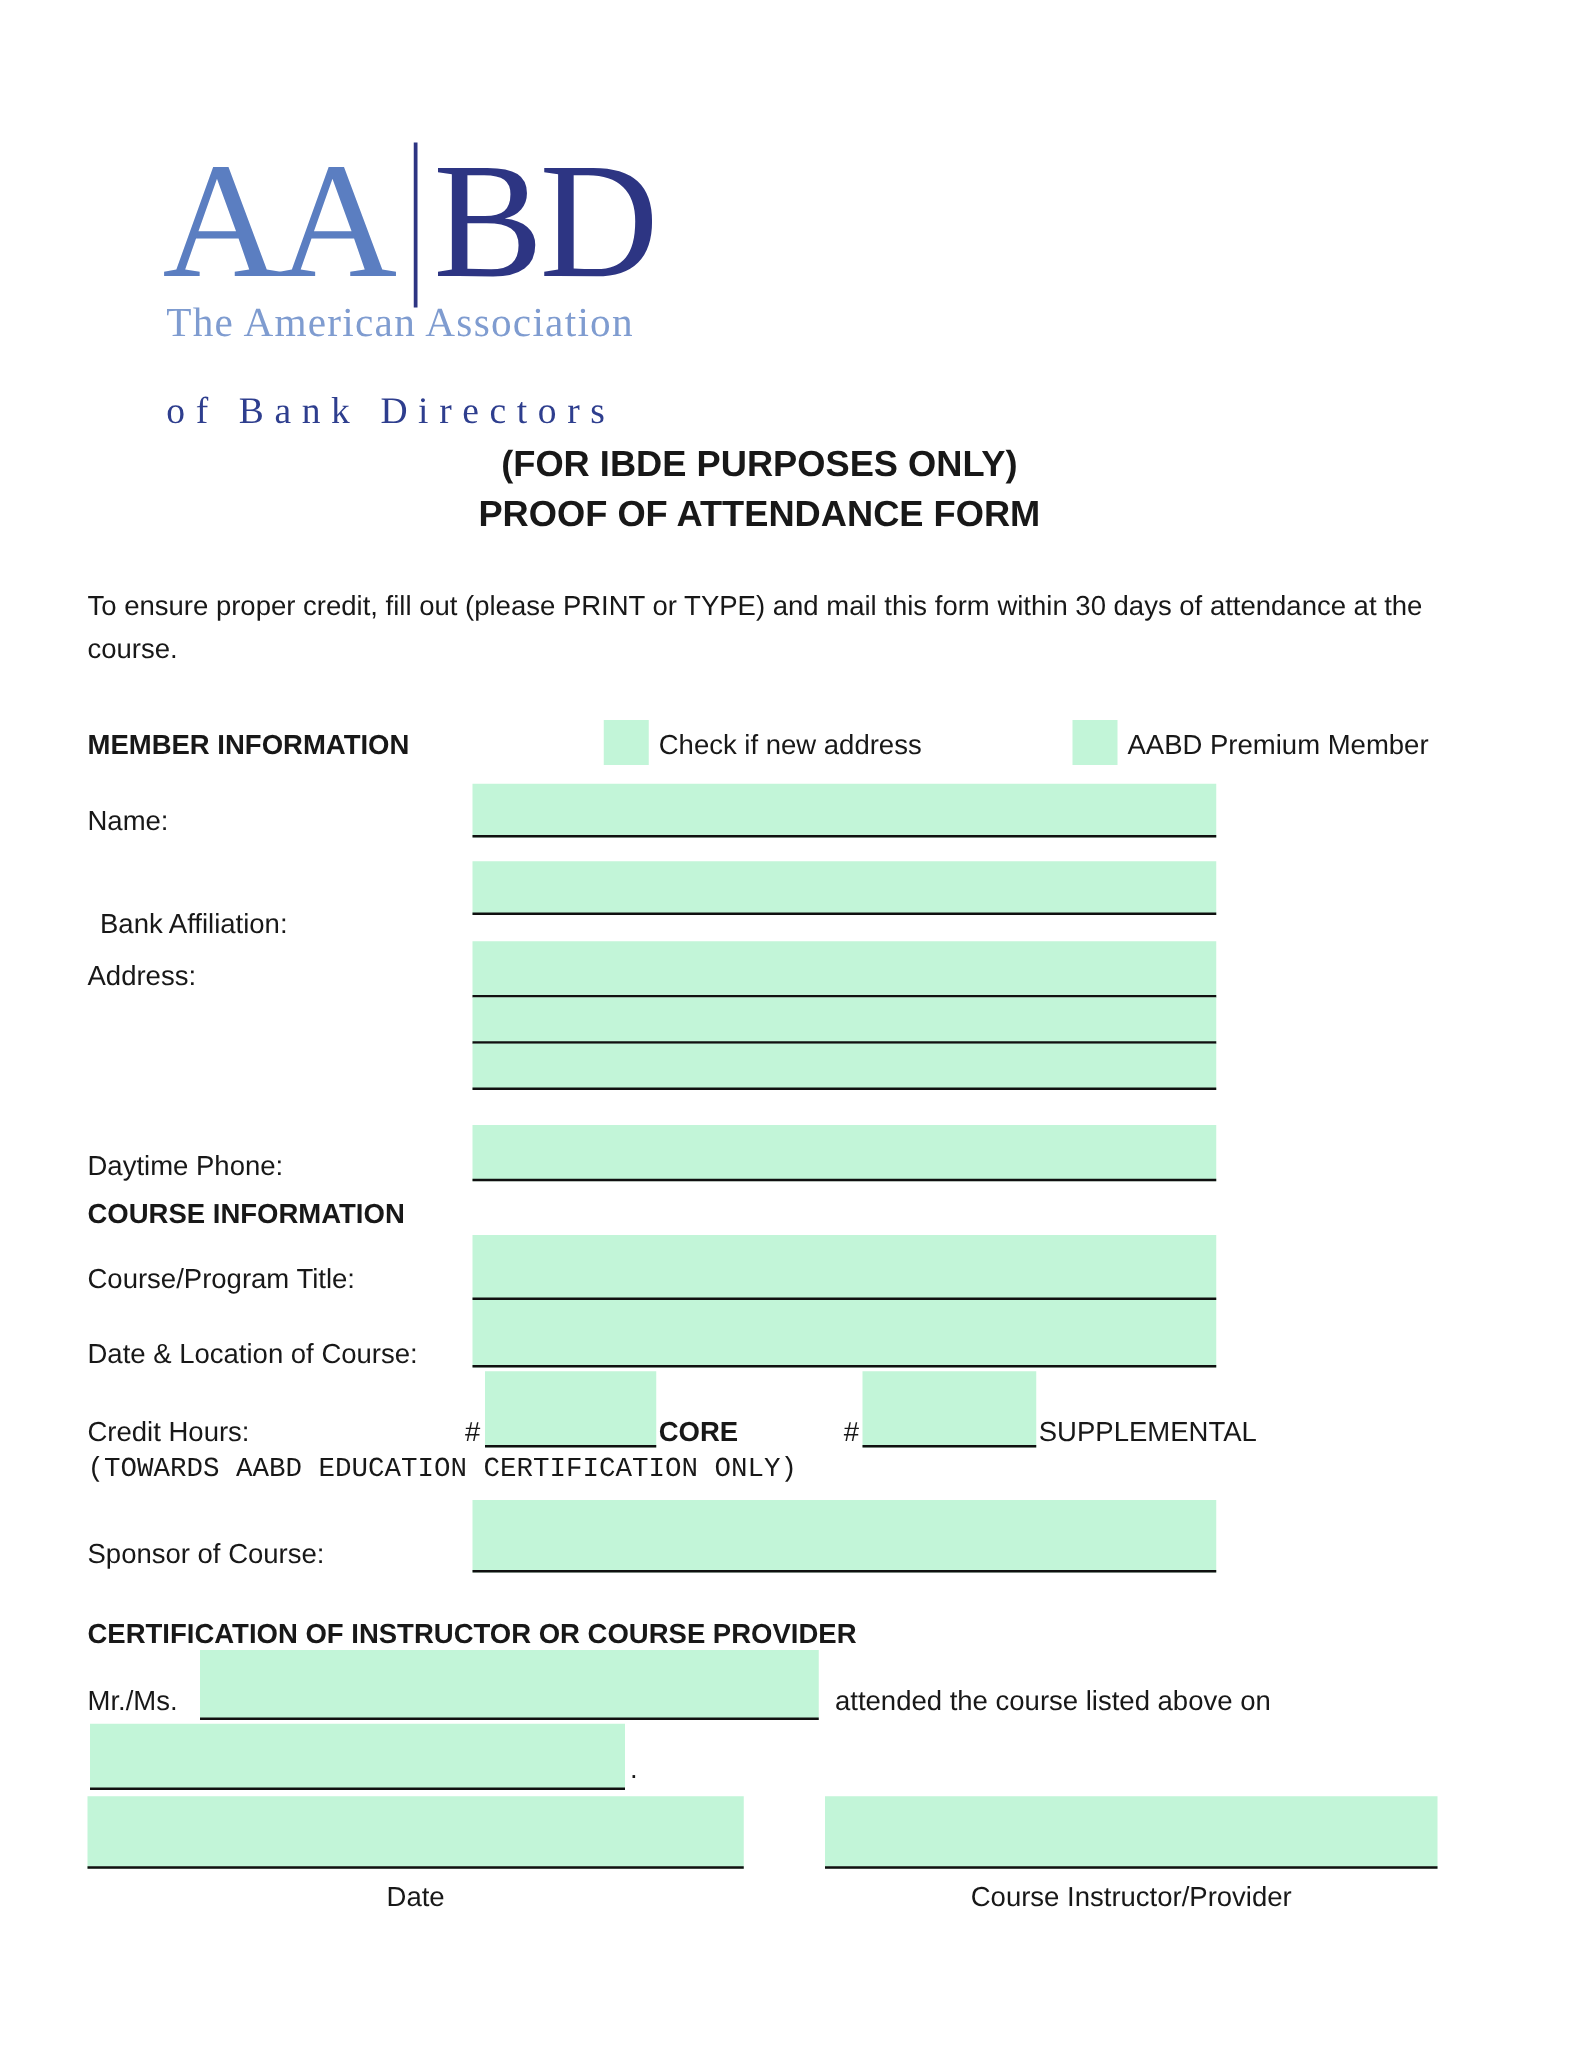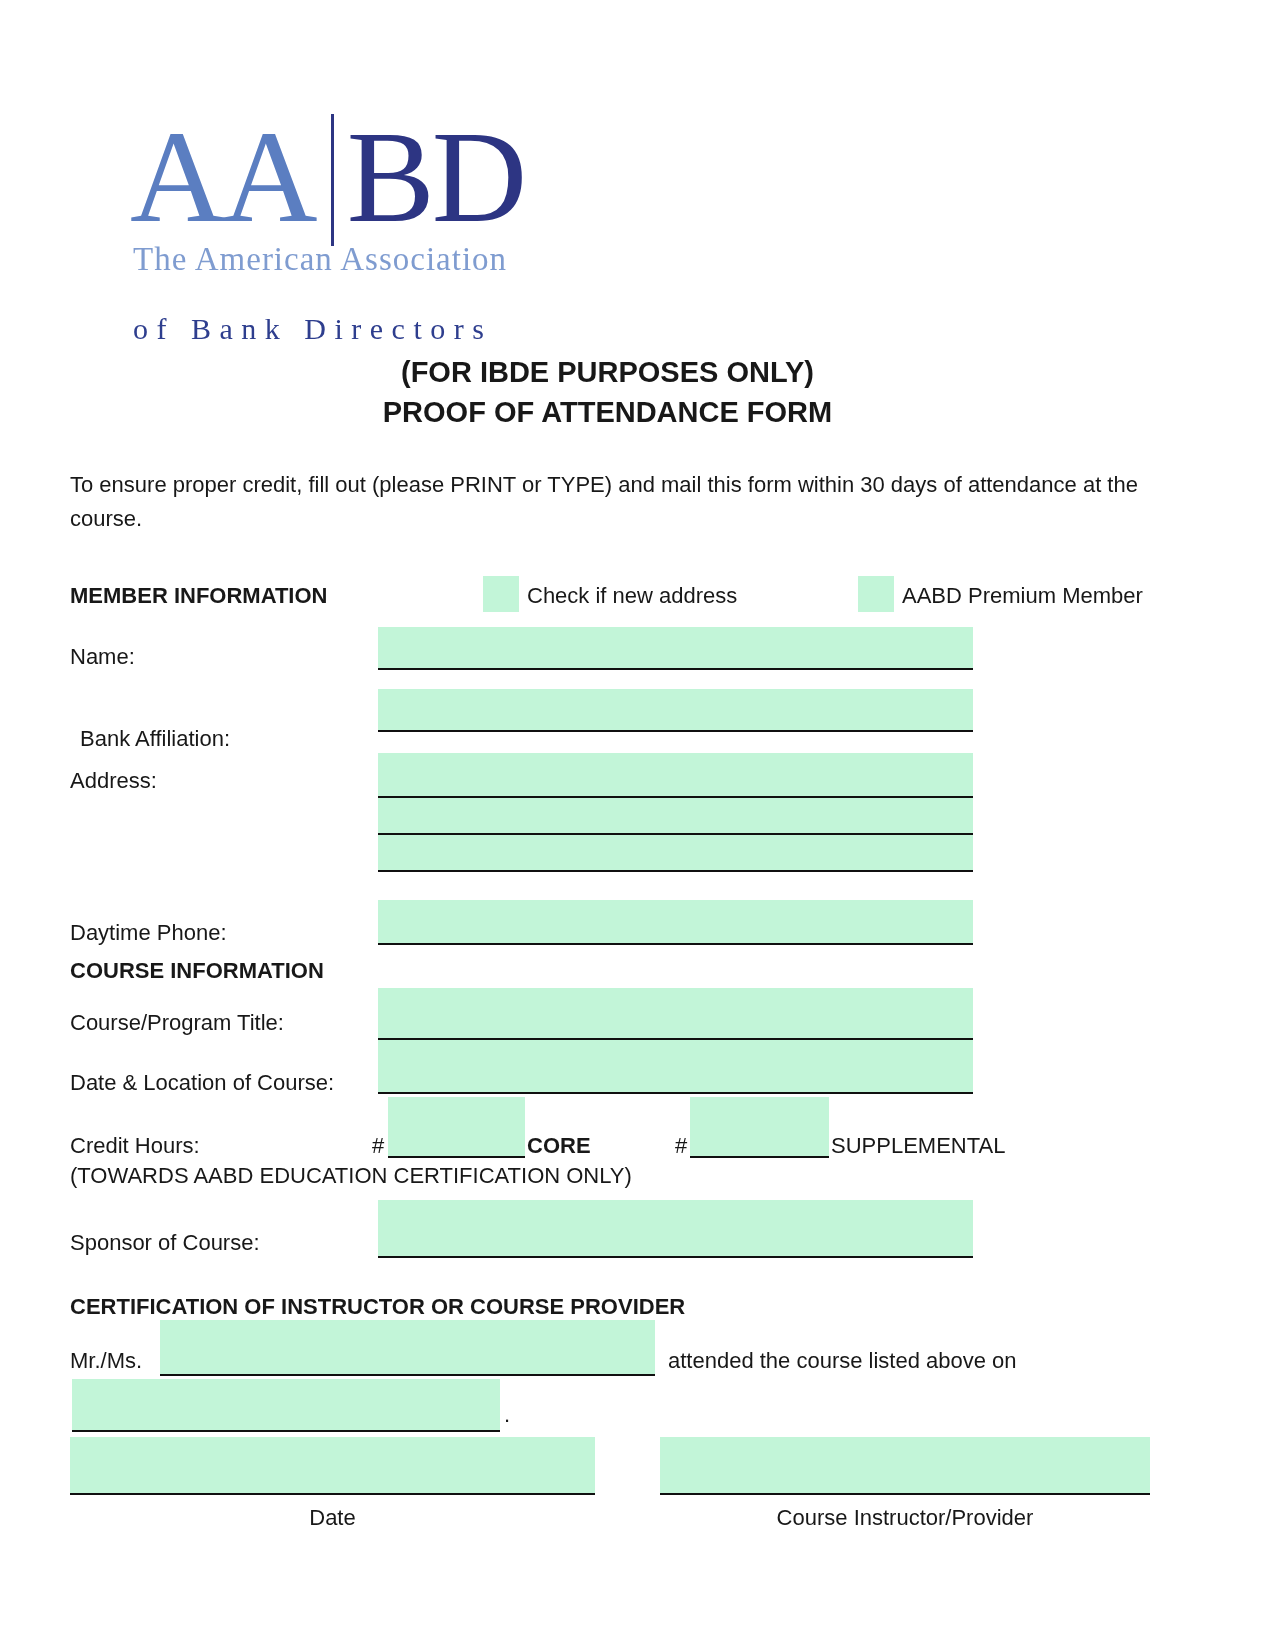--- a/index.html
+++ b/index.html
@@ -87,21 +87,21 @@
   <div class="abs lbl" style="left:70px;top:1070px;">Date &amp; Location of Course:</div>
   <div class="abs fld lbl" style="left:378px;top:1040px;width:595px;height:54px;"></div>
 
   <div class="abs lbl" style="left:70px;top:1133px;">Credit Hours:</div>
   <div class="abs lbl" style="left:372px;top:1133px;">#</div>
   <div class="abs fld lbl" style="left:388px;top:1097px;width:137px;height:61px;"></div>
   <div class="abs lbl" style="left:527px;top:1133px;font-weight:bold;">CORE</div>
   <div class="abs lbl" style="left:675px;top:1133px;">#</div>
   <div class="abs fld lbl" style="left:690px;top:1097px;width:139px;height:61px;"></div>
   <div class="abs lbl" style="left:831px;top:1133px;">SUPPLEMENTAL</div>
-  <div class="abs lbl" style="left:70px;top:1163px;">(TOWARDS AABD EDUCATION CERTIFICATION ONLY)</div>
+  <div class="abs lbl" style="left:70px;top:1163px;font-family:Liberation Mono, monospace;">(TOWARDS AABD EDUCATION CERTIFICATION ONLY)</div>
 
   <div class="abs lbl" style="left:70px;top:1230px;">Sponsor of Course:</div>
   <div class="abs fld lbl" style="left:378px;top:1200px;width:595px;height:58px;"></div>
 
   <div class="abs h-bold" style="left:70px;top:1294px;">CERTIFICATION OF INSTRUCTOR OR COURSE PROVIDER</div>
 
   <div class="abs lbl" style="left:70px;top:1348px;">Mr./Ms.</div>
   <div class="abs fld lbl" style="left:160px;top:1320px;width:495px;height:56px;"></div>
   <div class="abs lbl" style="left:668px;top:1348px;">attended the course listed above on</div>
 

